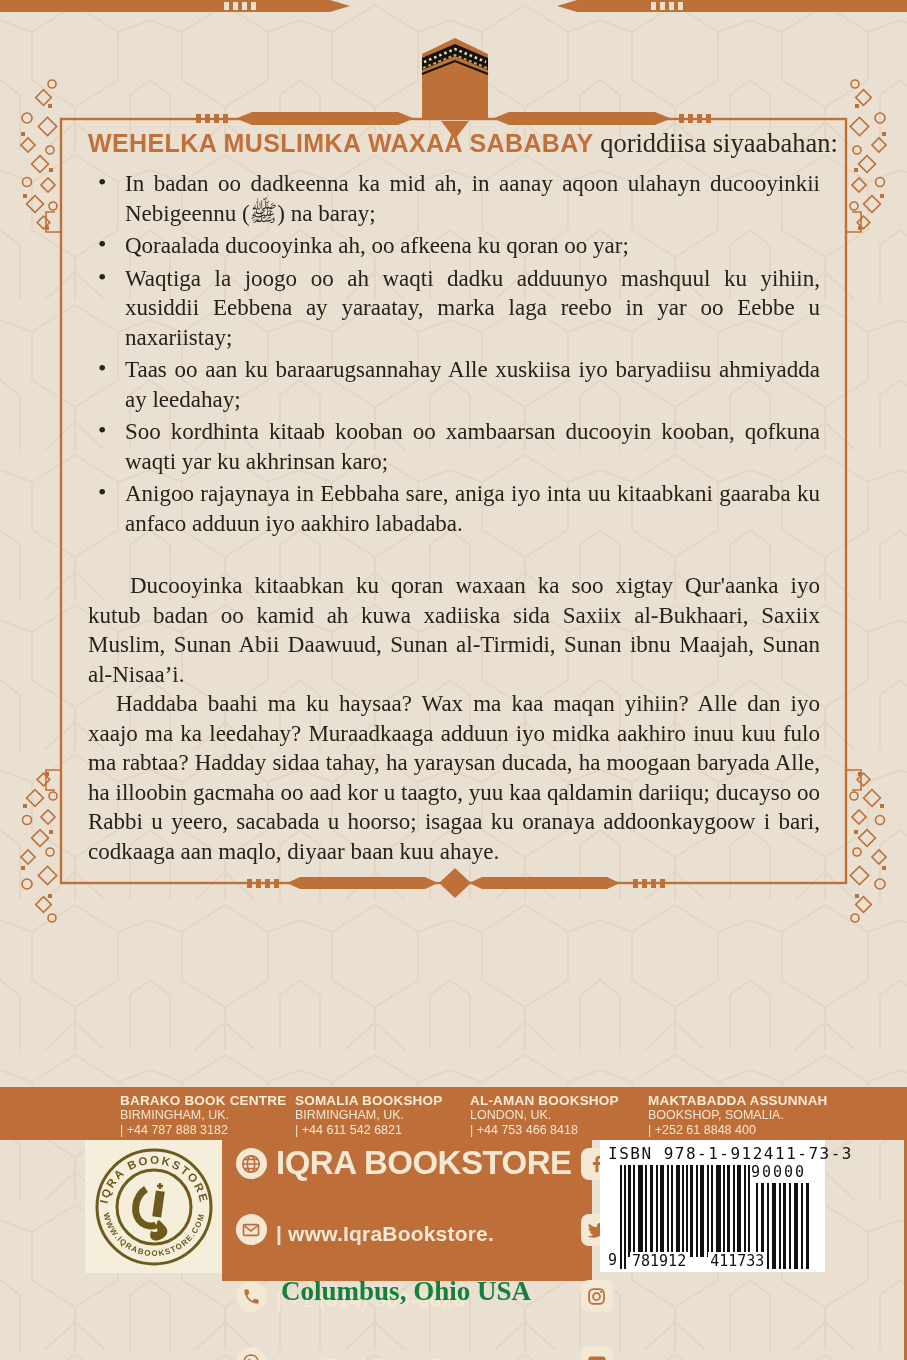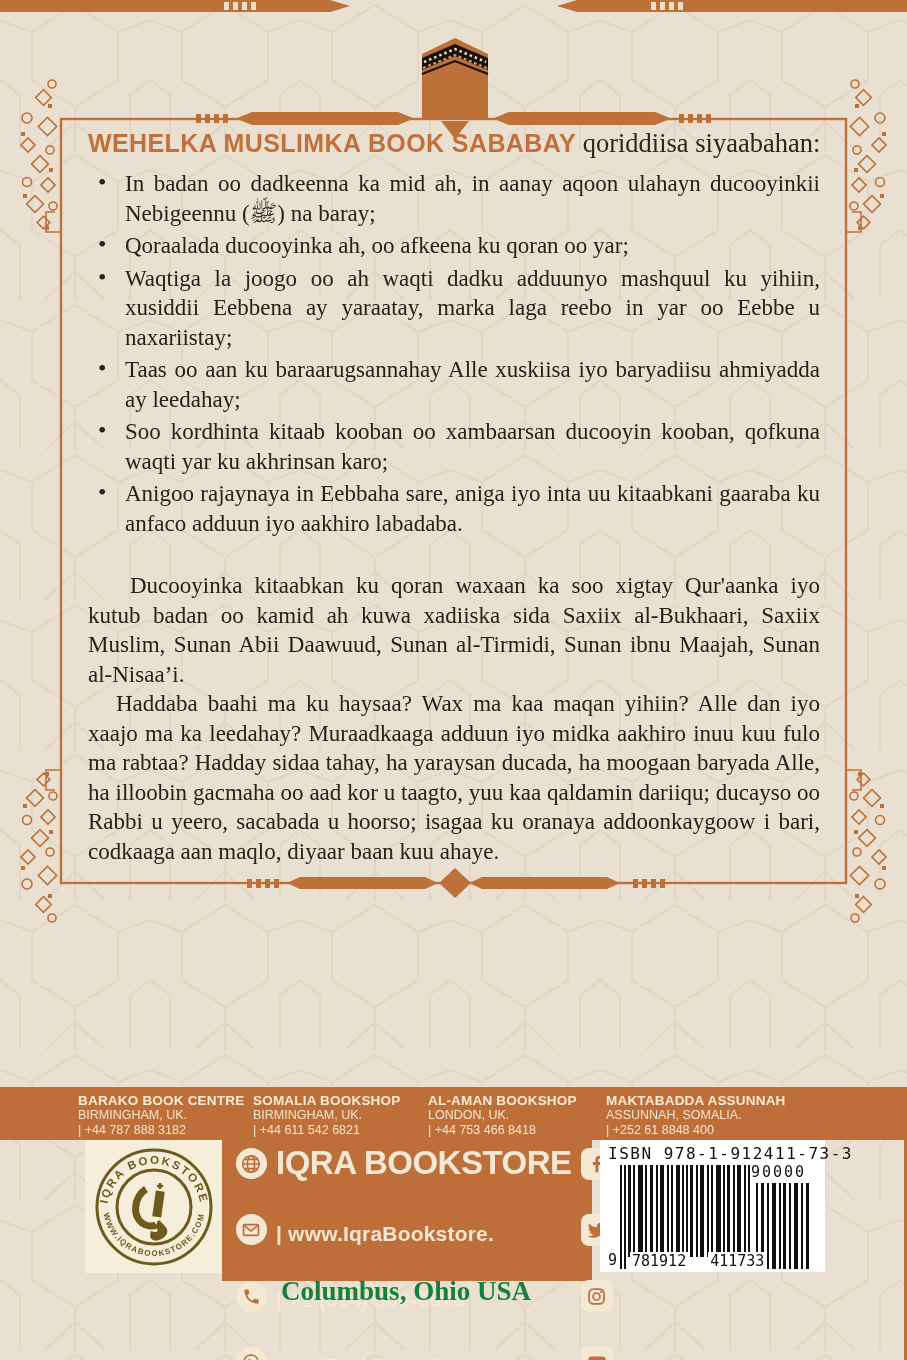--- a/index.html
+++ b/index.html
@@ -26,21 +26,21 @@
   ul.points li::before{
     content:"•"; position:absolute; left:10px; top:-1px; font-size:24px; color:#26211b;
   }
   .para{ margin:0; font-size:23px; line-height:29.5px; text-align:justify; }
   .para.first{ margin-top:33px; text-indent:42px; }
   .para.second{ margin-top:0; text-indent:28px; }
 
   
   .store-band{
     position:absolute; left:0; top:1087px; width:907px; height:53px;
-    background:#bd6e39; display:flex; padding:6px 0 0 78px; box-sizing:border-box;
+    background:#bd6e39; display:flex; padding:6px 0 0 120px; box-sizing:border-box;
     font-family:"Liberation Sans", sans-serif; color:#f5e6cf;
   }
   .store{ width:175px; }
   .store:nth-child(3){ width:178px; }
   .store:nth-child(4){ width:auto; }
   .store .s-name{ font-weight:bold; font-size:13.5px; letter-spacing:.2px; color:#f8ecd8; line-height:15px; white-space:nowrap;}
   .store .s-city{ font-size:12.5px; line-height:15px; }
   .store .s-phone{ font-size:12.5px; line-height:15px; }
 
   
@@ -181,21 +181,21 @@
 
     <use href="#corner"></use>
     <use href="#corner" transform="translate(907 0) scale(-1 1)"></use>
     <use href="#corner" transform="translate(0 1002) scale(1 -1)"></use>
     <use href="#corner" transform="translate(907 1002) scale(-1 -1)"></use>
 
     <rect x="904" y="1087" width="3" height="273" fill="#b96f3a"></rect>
   </svg>
 
   <div class="content">
-    <p class="headline"><span class="hl">WEHELKA MUSLIMKA BOOK SABABAY</span><span class="rest"> qoriddiisa siyaabahan:</span></p>
+    <p class="headline"><span class="hl">WEHELKA MUSLIMKA WAXAA SABABAY</span><span class="rest"> qoriddiisa siyaabahan:</span></p>
     <ul class="points">
       <li>In badan oo dadkeenna ka mid ah, in aanay aqoon ulahayn ducooyinkii Nebigeennu (ﷺ) na baray;</li>
       <li>Qoraalada ducooyinka ah, oo afkeena ku qoran oo yar;</li>
       <li>Waqtiga la joogo oo ah waqti dadku adduunyo mashquul ku yihiin, xusiddii Eebbena ay yaraatay, marka laga reebo in yar oo Eebbe u naxariistay;</li>
       <li>Taas oo aan ku baraarugsannahay Alle xuskiisa iyo baryadiisu ahmiyadda ay leedahay;</li>
       <li>Soo kordhinta kitaab kooban oo xambaarsan ducooyin kooban, qofkuna waqti yar ku akhrinsan karo;</li>
       <li>Anigoo rajaynaya in Eebbaha sare, aniga iyo inta uu kitaabkani gaaraba ku anfaco adduun iyo aakhiro labadaba.</li>
     </ul>
     <p class="para first">Ducooyinka kitaabkan ku qoran waxaan ka soo xigtay Qur'aanka iyo kutub badan oo kamid ah kuwa xadiiska sida Saxiix al-Bukhaari, Saxiix Muslim, Sunan Abii Daawuud, Sunan al-Tirmidi, Sunan ibnu Maajah, Sunan al-Nisaa’i.</p>
     <p class="para second">Haddaba baahi ma ku haysaa? Wax ma kaa maqan yihiin? Alle dan iyo xaajo ma ka leedahay? Muraadkaaga adduun iyo midka aakhiro inuu kuu fulo ma rabtaa? Hadday sidaa tahay, ha yaraysan ducada, ha moogaan baryada Alle, ha illoobin gacmaha oo aad kor u taagto, yuu kaa qaldamin dariiqu; ducayso oo Rabbi u yeero, sacabada u hoorso; isagaa ku oranaya addoonkaygoow i bari, codkaaga aan maqlo, diyaar baan kuu ahaye.</p>
@@ -212,21 +212,21 @@
       <div class="s-city">BIRMINGHAM, UK.</div>
       <div class="s-phone">| +44 611 542 6821</div>
     </div>
     <div class="store">
       <div class="s-name">AL-AMAN BOOKSHOP</div>
       <div class="s-city">LONDON, UK.</div>
       <div class="s-phone">| +44 753 466 8418</div>
     </div>
     <div class="store">
       <div class="s-name">MAKTABADDA ASSUNNAH</div>
-      <div class="s-city">ASSUNNAH, SOMALIA.</div>
+      <div class="s-city">BOOKSHOP, SOMALIA.</div>
       <div class="s-phone">| +252 61 8848 400</div>
     </div>
   </div>
 
   <div class="logo-card">
     <svg width="120" height="120" viewBox="0 0 120 120">
       <defs>
         <path id="arcTop" d="M 13 64 A 47 47 0 0 1 107 64"></path>
         <path id="arcBot" d="M 9 58 A 51 51 0 0 0 111 58"></path>
       </defs>

